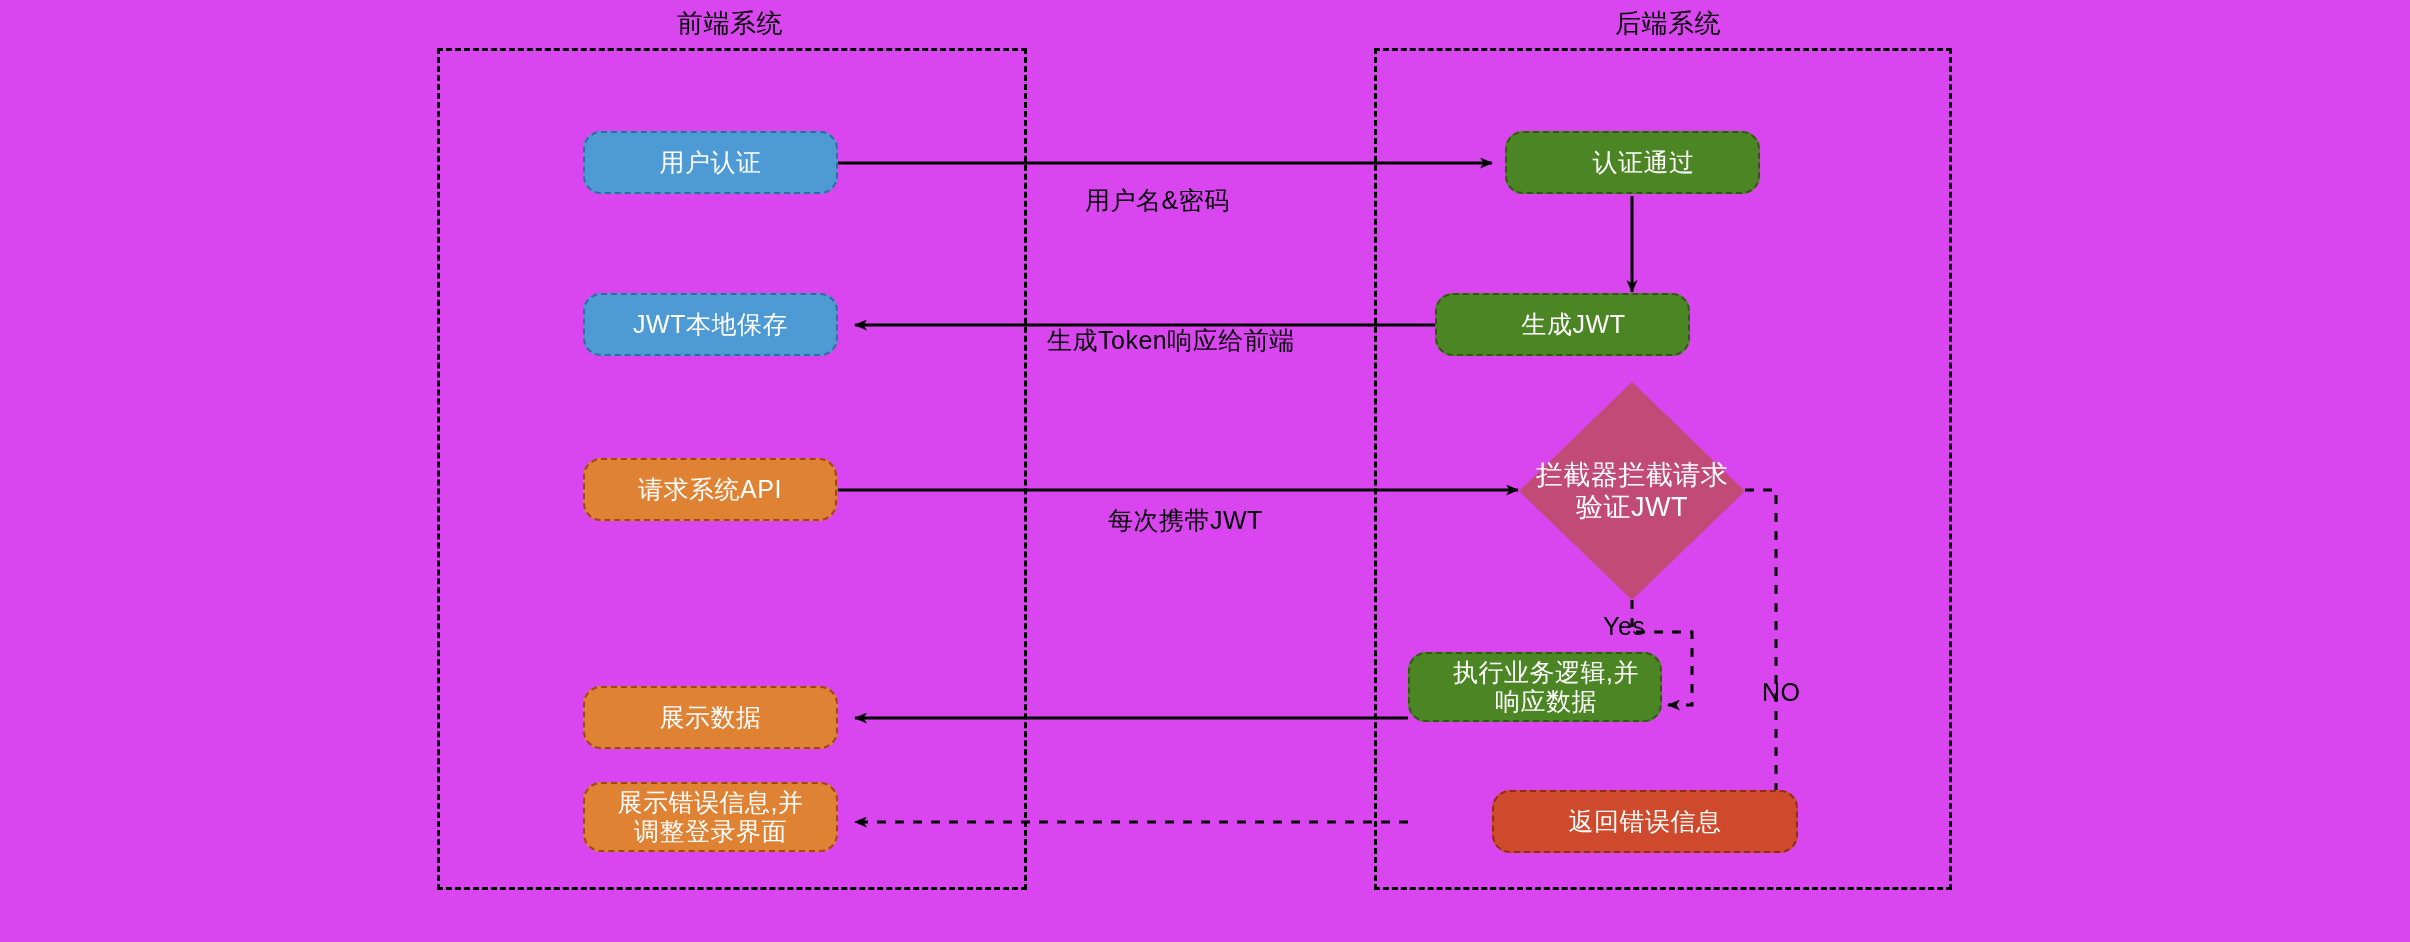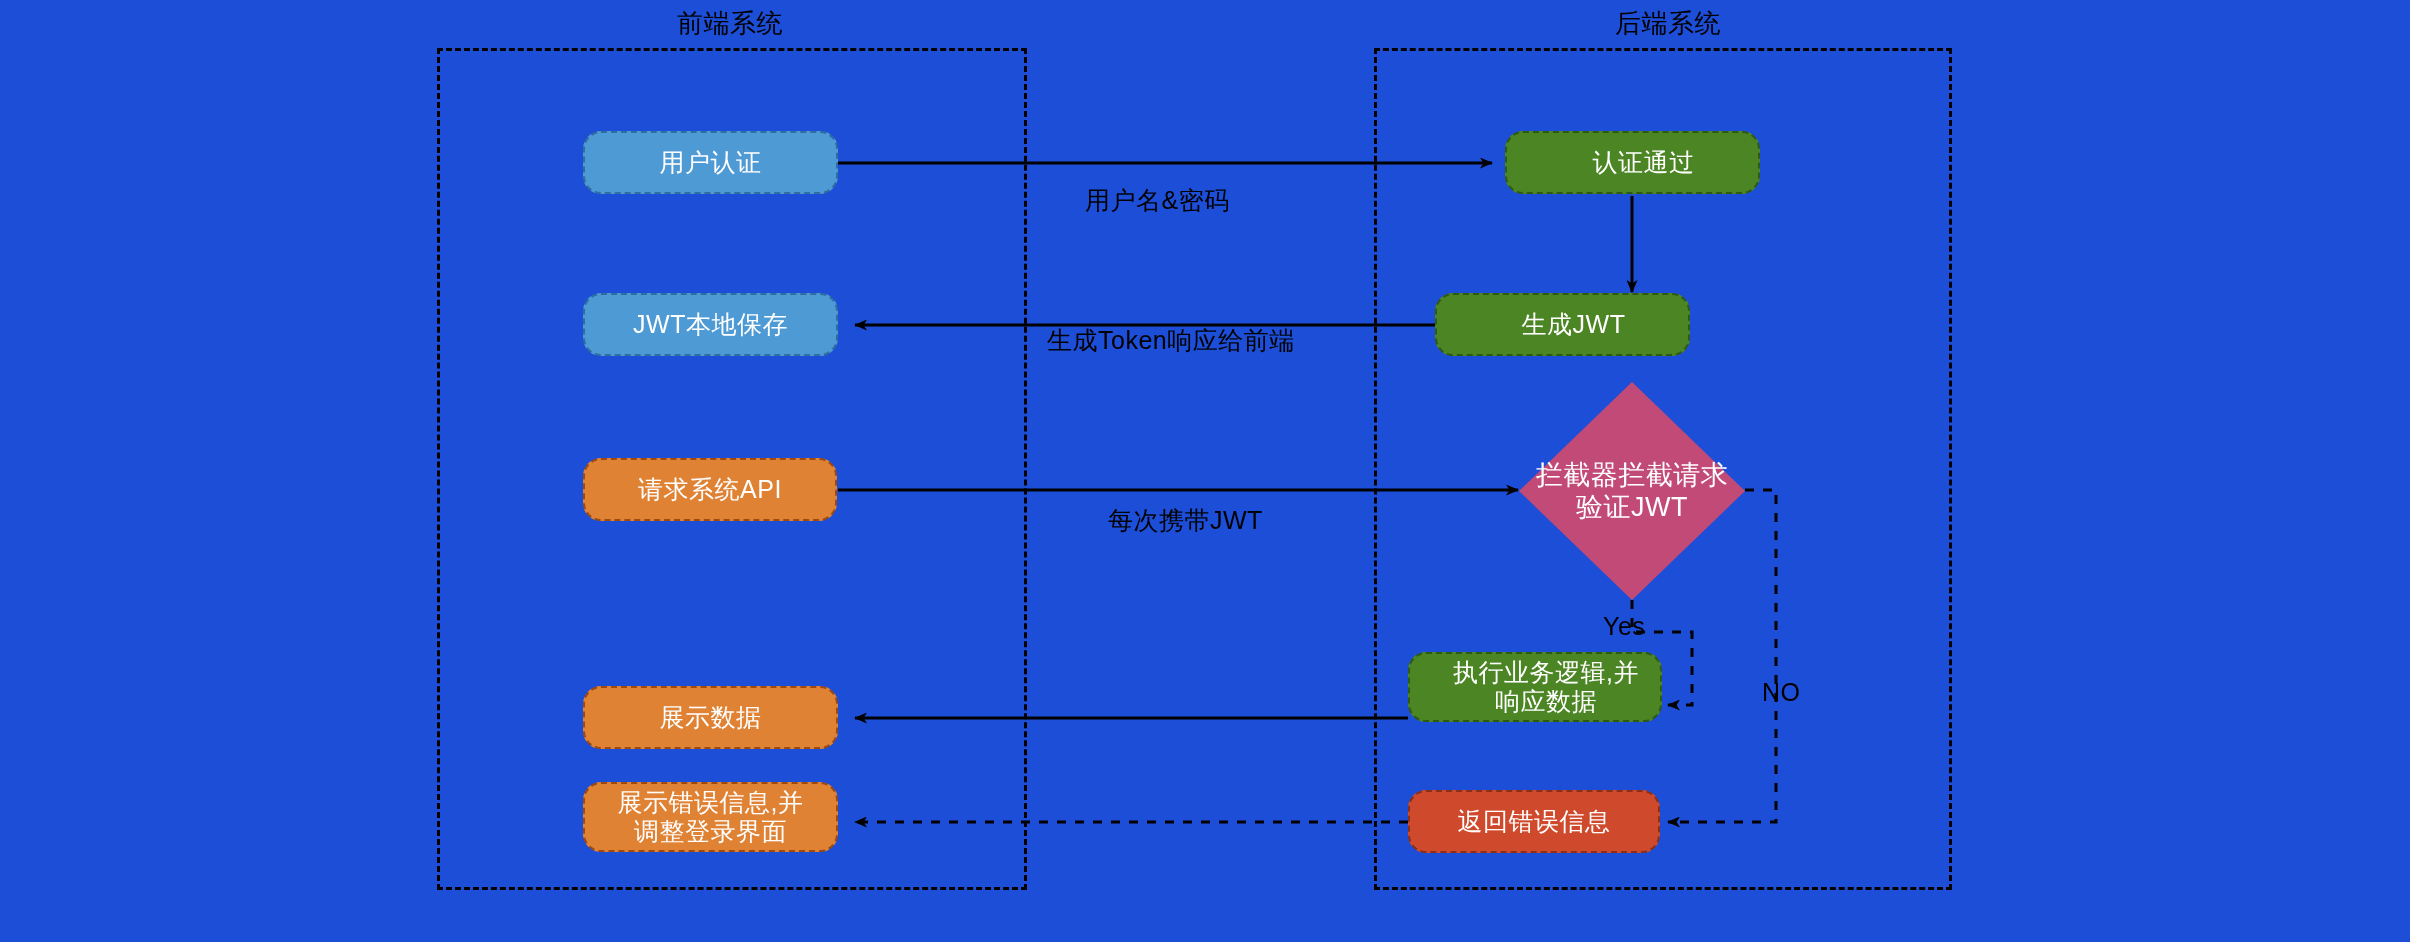--- a/index.html
+++ b/index.html
@@ -4,21 +4,21 @@
 <style>
   html, body {
     margin: 0;
     padding: 0;
     background: #ffffff;
   }
   #canvas {
     position: relative;
     width: 2410px;
     height: 942px;
-    background: #1d4ed8;
+    background: #d946ef;
     font-family: "Liberation Sans", "DejaVu Sans", sans-serif;
     overflow: hidden;
   }
   .lane-title {
     position: absolute;
     font-size: 26px;
     color: #000000;
     font-weight: 400;
     text-align: center;
     white-space: nowrap;
@@ -150,21 +150,21 @@
       <div>拦截器拦截请求</div>
       <div>验证JWT</div>
     </div>
   </div>
 
   <div class="node green" style="left: 1408px; top: 652px; width: 254px; height: 70px; flex-direction: column; ">
     <span>执行业务逻辑,并</span>
     <span>响应数据</span>
   </div>
 
-  <div class="node red" style="left: 1408px; top: 790px; width: 252px; height: 63px;">返回错误信息</div>
+  <div class="node red" style="left: 1492px; top: 790px; width: 306px; height: 63px;">返回错误信息</div>
 
   <div class="edge-label" style="left: 1085px; top: 184px;">用户名&amp;密码</div>
 
   <div class="edge-label" style="left: 1047px; top: 324px;">生成Token响应给前端</div>
 
   <div class="edge-label" style="left: 1108px; top: 504px;">每次携带JWT</div>
 
   <div class="edge-label" style="left: 1603px; top: 612px;">Yes</div>
 
   <div class="edge-label" style="left: 1762px; top: 678px;">NO</div>

